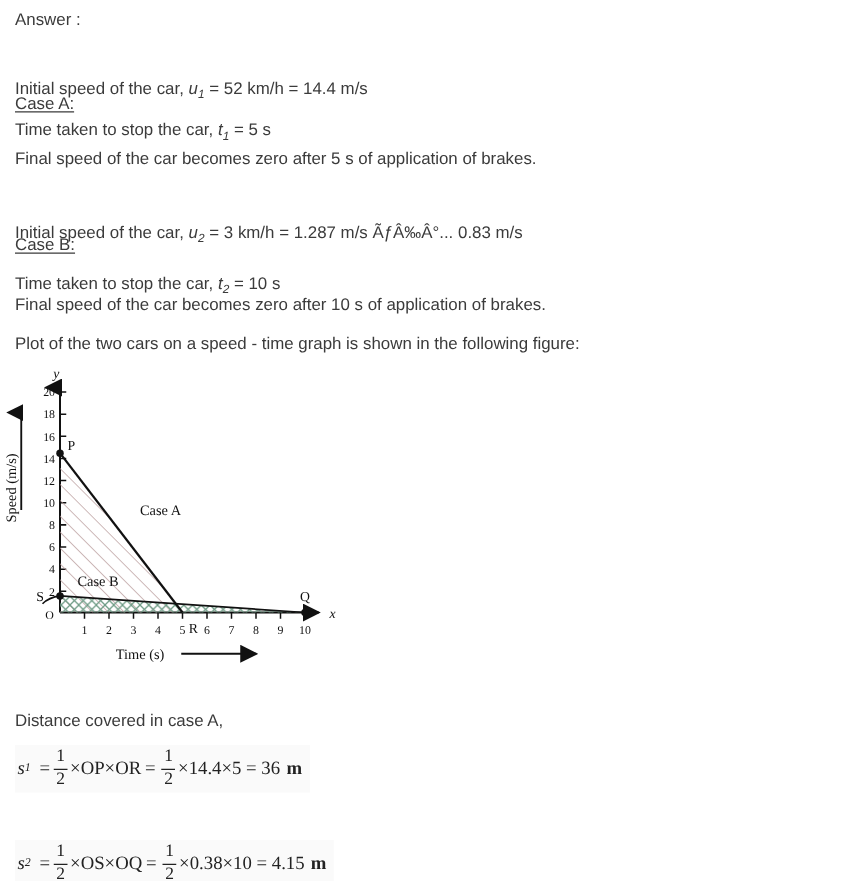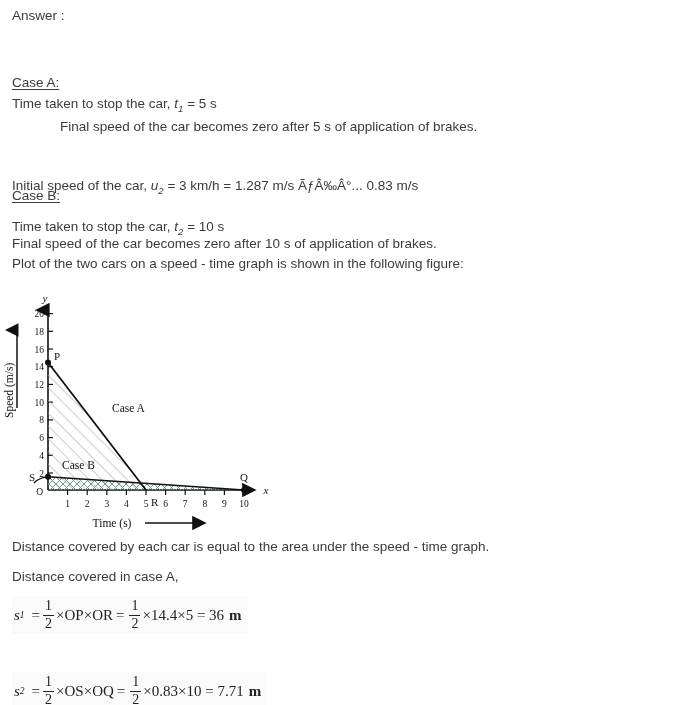--- a/index.html
+++ b/index.html
@@ -94,34 +94,35 @@
 </style>
 </head>
 <body>
 
 <div class="page">
 
   <div class="line" style="top:8px;">Answer :</div>
 
   <div class="line underlined" style="top:35px;">Case A:</div>
 
+  <div class="line" style="top:63px;"><span>Initial speed of the car, </span><span class="ital">u</span><span class="sub ital">1</span><span> = 52 km/h = 14.4 m/s</span></div>
 
   <div class="line" style="top:96px;"><span>Time taken to stop the car, </span><span class="ital">t</span><span class="sub ital">1</span><span> = 5 s</span></div>
 
-  <div class="line" style="top:119px;margin-left:48px;">Final speed of the car becomes zero after 5 s of application of brakes.</div>
+  <div class="line" style="top:119px;">Final speed of the car becomes zero after 5 s of application of brakes.</div>
 
   <div class="line underlined" style="top:148px;">Case B:</div>
 
   <div class="line" style="top:178px;"><span>Initial speed of the car, </span><span class="ital">u</span><span class="sub ital">2</span><span> = 3 km/h = 1.287 m/s ÃƒÂ‰Â°... 0.83 m/s</span></div>
 
   <div class="line" style="top:206px;margin-top:13px;"><span>Time taken to stop the car, </span><span class="ital">t</span><span class="sub ital">2</span><span> = 10 s</span></div>
 
   <div class="line" style="top:236px;">Final speed of the car becomes zero after 10 s of application of brakes.</div>
 
-  <div class="line" style="top:256px;">Plot of the two cars on a speed - time graph is shown in the following figure:</div>
+  <div class="line" style="top:267px;">Plot of the two cars on a speed - time graph is shown in the following figure:</div>
 
   <div class="figure">
     <svg class="fig-svg" width="320" height="245" viewBox="0 0 320 245" xmlns="http://www.w3.org/2000/svg">
       <defs>
         <pattern id="hatchA" width="9" height="9" patternTransform="rotate(135)" patternUnits="userSpaceOnUse">
           <line x1="0" y1="0" x2="0" y2="9" stroke="#b89a9a" stroke-width="1.1"></line>
         </pattern>
         <pattern id="hatchB" width="7" height="7" patternUnits="userSpaceOnUse">
           <line x1="0" y1="0" x2="7" y2="7" stroke="#6f9c86" stroke-width="1"></line>
           <line x1="7" y1="0" x2="0" y2="7" stroke="#6f9c86" stroke-width="1"></line>
@@ -222,21 +223,20 @@
         <text x="13" y="130" font-family="Liberation Serif, serif" font-size="11.5" fill="#111" transform="rotate(-90 13 130)" text-anchor="start">Speed (m/s)</text>
       </g>
 
       <g>
         <text x="112" y="239" font-family="Liberation Serif, serif" font-size="11.5" fill="#111" text-anchor="middle">Time (s)</text>
         <line x1="145" y1="235" x2="205" y2="235" stroke="#111" stroke-width="1.6" marker-end="url(#arrR)"></line>
       </g>
     </svg>
   </div>
 
-  <div class="line" style="top:539px;">Distance covered by each car is equal to the area under the speed - time graph.</div>
 
   <div class="line" style="top:569px;">Distance covered in case A,</div>
 
   <div class="formula" style="top:596px;">
     <span class="var">s</span>
       <span class="sub var">1</span>
     <span class="op" style="margin-left:7px;">=</span>
     <span class="frac">
       <span class="num">1</span>
       <span class="bar"></span>
@@ -263,17 +263,17 @@
       <span class="bar"></span>
       <span class="den">2</span>
     </span>
     <span>×OS×OQ</span>
     <span class="op" style="margin:0 3px;">=</span>
     <span class="frac">
       <span class="num">1</span>
       <span class="bar"></span>
       <span class="den">2</span>
     </span>
-    <span>×0.83×10 = 7.71</span>
+    <span>×0.38×10 = 4.15</span>
     <span class="bold" style="margin-left:5px;">m</span>
   </div>
 
 </div>
 
 </body></html>

